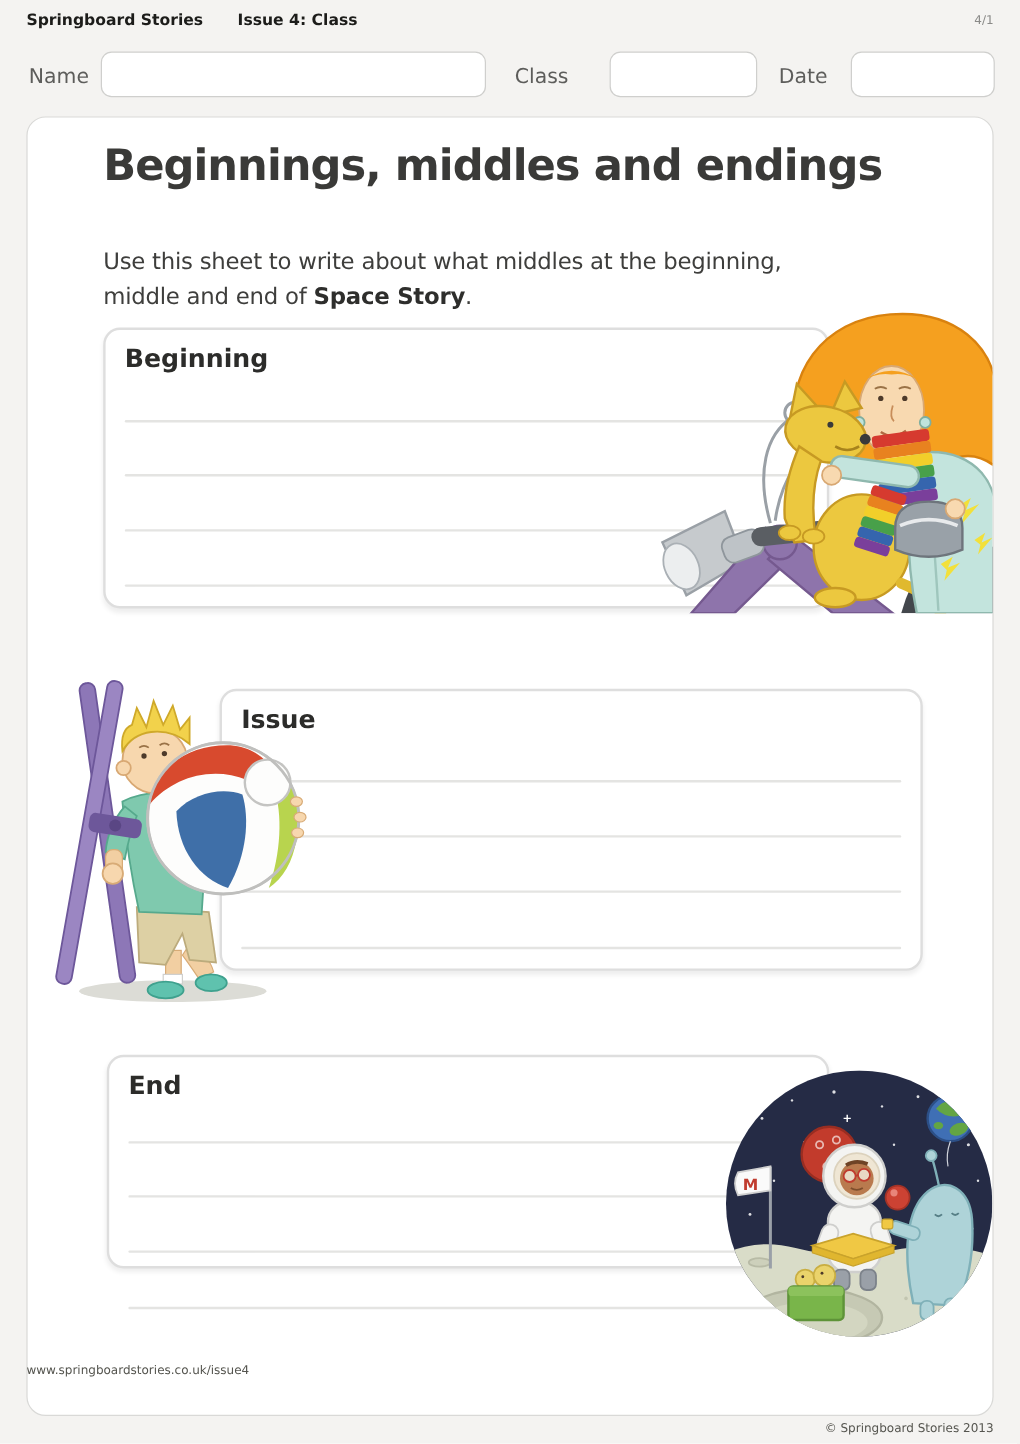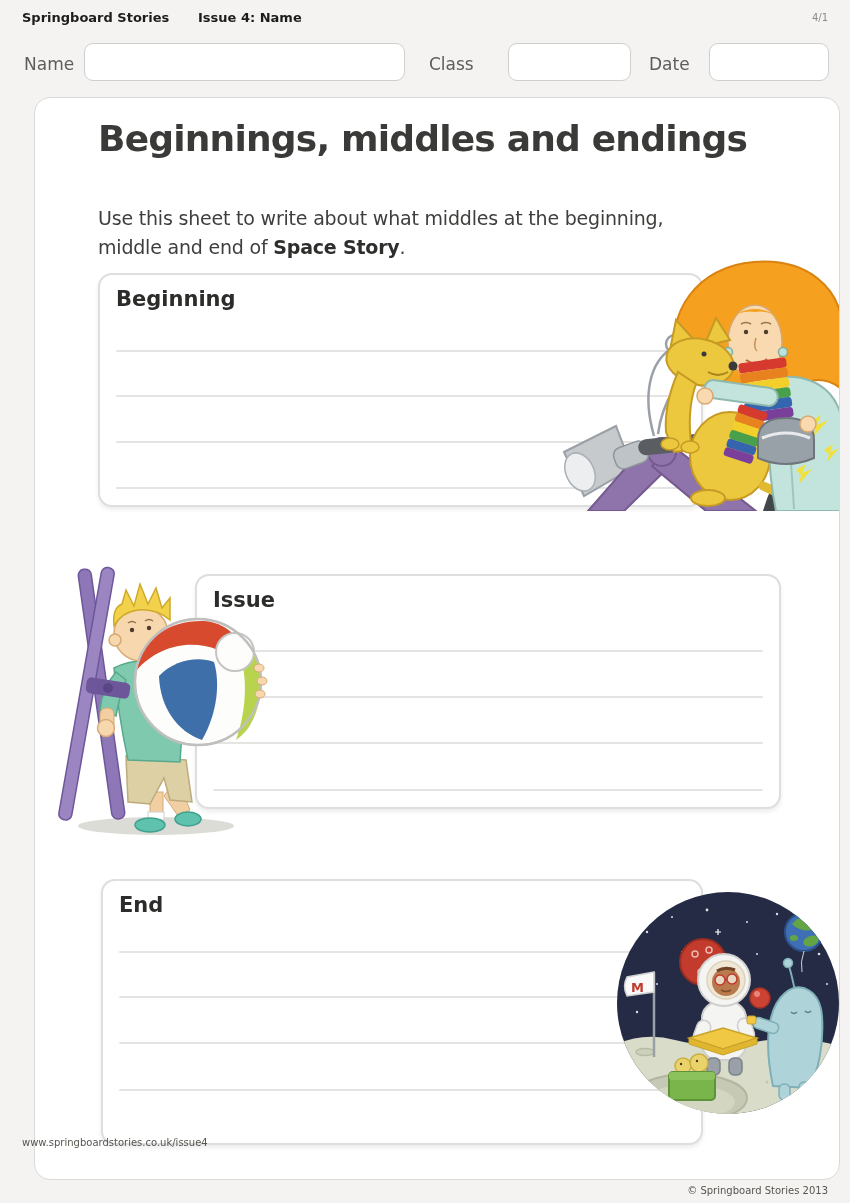--- a/index.html
+++ b/index.html
@@ -19,55 +19,55 @@
   .lbl-name{left:24px;} .lbl-class{left:429px;} .lbl-date{left:649px;}
   .field-input{
     top:43px;height:38px;background:#fff;border:1.5px solid #cfcfcd;
     border-radius:9px;box-sizing:border-box;font-size:16px;padding:0 10px;
     color:#333;outline:none;
   }
   .inp-name{left:84px;width:321px;} .inp-class{left:508px;width:123px;} .inp-date{left:709px;width:120px;}
   
   .card{
     left:22px;top:97px;width:804px;height:1081px;background:#fff;
-    border:1px solid #d9d9d7;border-radius:16px;overflow:hidden;margin-left:12px;
+    border:1px solid #d9d9d7;border-radius:16px;overflow:hidden;
   }
   .ws-title{
     left:63px;top:20px;font-size:36px;font-weight:bold;letter-spacing:-0.8px;
     color:#3a3a38;white-space:nowrap;
   }
   .ws-intro{
     left:63px;top:106px;font-size:19px;line-height:29px;color:#3e3e3c;
     letter-spacing:-0.2px;white-space:nowrap;
   }
   .ws-intro b{font-weight:bold;color:#2e2e2c;}
   
   .section-box{
     background:#fff;border:2px solid #dedede;border-radius:14px;
     box-shadow:0 3px 4px rgba(0,0,0,0.07);box-sizing:border-box;
   }
   .box-beginning{left:63px;top:175px;width:605px;height:234px;}
   .box-middle{left:160px;top:476px;width:586px;height:235px;}
-  .box-end{left:66px;top:781px;width:602px;height:266px;}
+  .box-end{left:66px;top:781px;width:602px;height:178px;}
   .section-label{position:absolute;left:16px;top:12px;font-size:21px;font-weight:bold;color:#2c2c2a;}
   .writing-line{position:absolute;left:16px;right:16px;height:2px;background:#e4e4e2;border-radius:1px;}
   
   .illus{position:absolute;pointer-events:none;}
   .illus-scooter{left:523px;top:156px;width:285px;height:257px;}
   .illus-boy{left:3px;top:466px;width:235px;height:275px;}
   .illus-space{left:582px;top:794px;width:222px;height:222px;}
   
   .footer-url{left:22px;top:1137px;font-size:10px;color:#55554f;text-align:right;}
   .footer-copy{right:22px;top:1185px;font-size:10px;color:#55554f;}
 </style>
 </head>
 <body>
 
 <div class="abs brand">Springboard Stories</div>
-<div class="abs issue">Issue 4: Name</div>
+<div class="abs issue">Issue 4: Class</div>
 <div class="abs pagenum">4/1</div>
 
 <div class="abs field-label lbl-name">Name</div>
 <input class="abs field-input inp-name" value="" style="">
 <div class="abs field-label lbl-class">Class</div>
 <input class="abs field-input inp-class" value="" style="">
 <div class="abs field-label lbl-date">Date</div>
 <input class="abs field-input inp-date" value="" style="">
 
 <div class="abs card">

